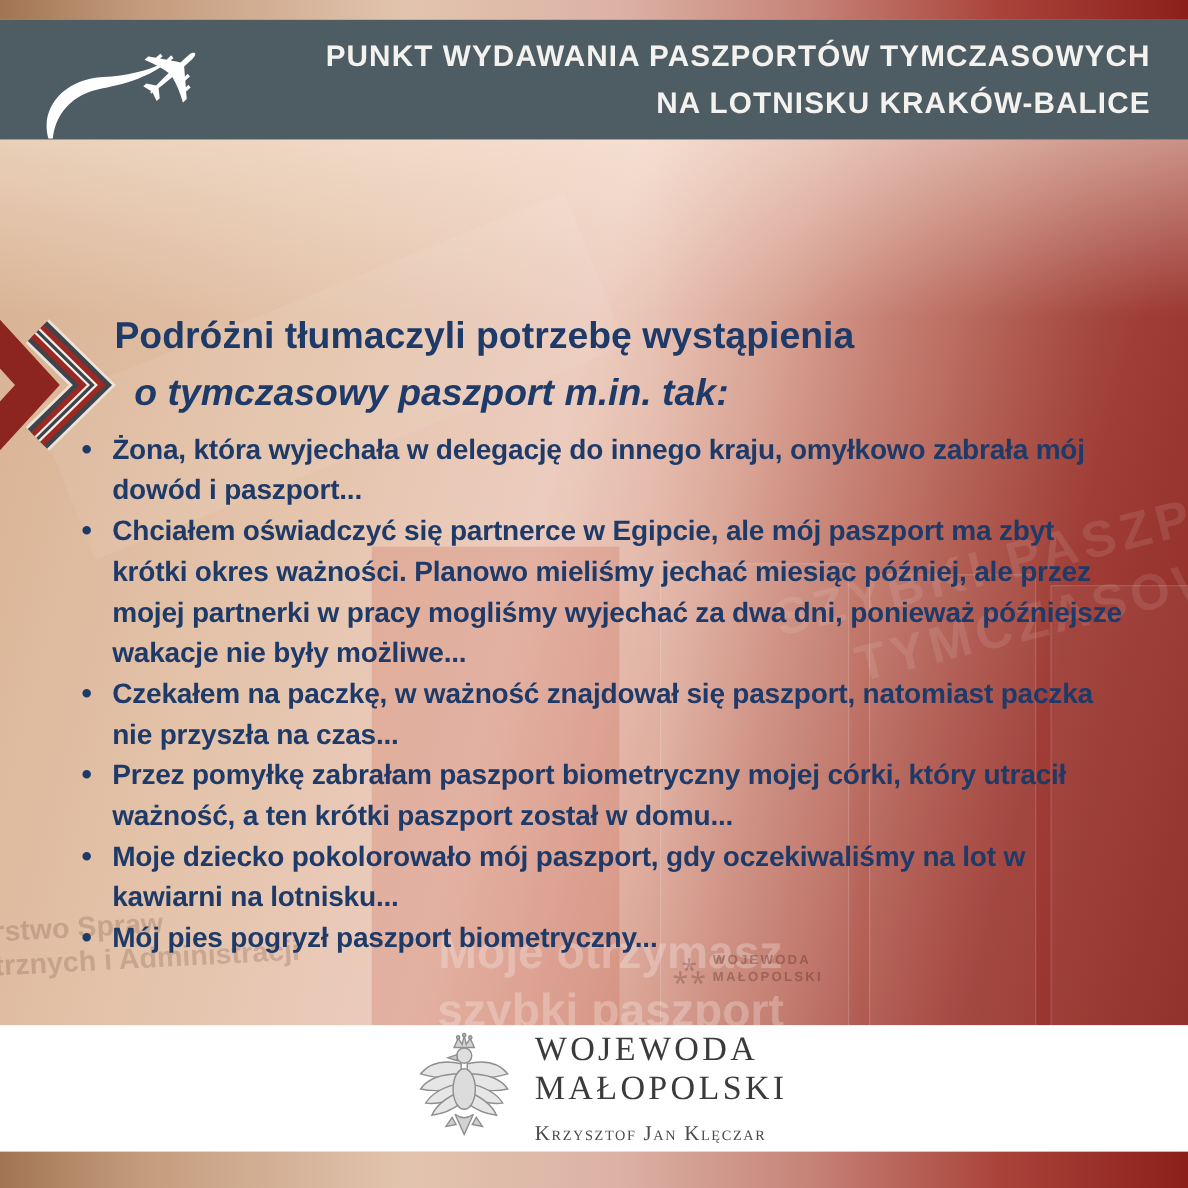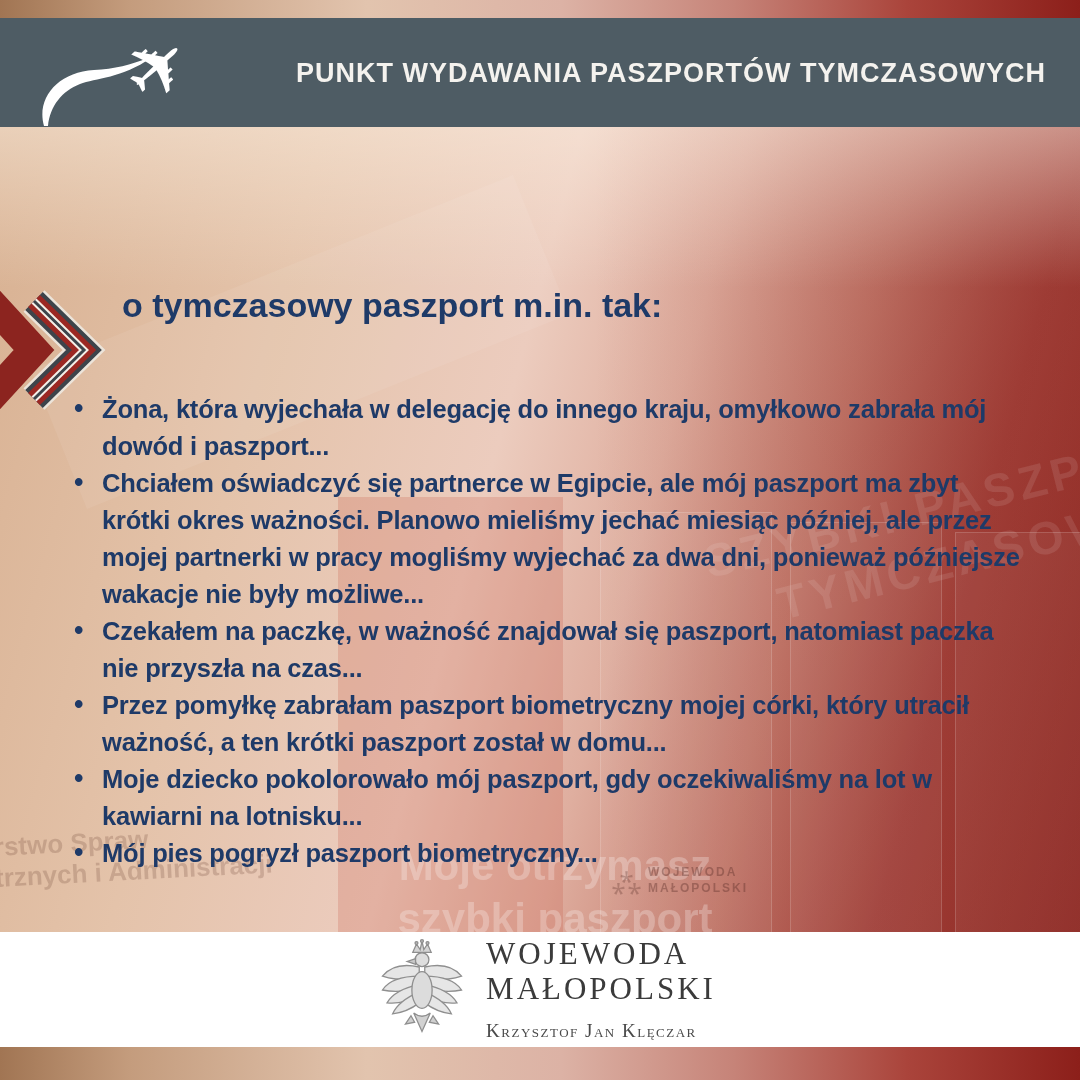--- a/index.html
+++ b/index.html
@@ -48,21 +48,21 @@
                line-height:31px;transform:rotate(-3deg);}
   .wm-office{left:648px;top:737px;color:rgba(90,45,40,0.38);font-size:12px;
              line-height:16px;letter-spacing:2px;font-weight:bold;}
   .wm-office-eagle{position:absolute;left:612px;top:736px;width:26px;height:34px;
                    color:rgba(90,45,40,0.30);font-size:26px;}
 
   
   .chevron-svg{position:absolute;left:0;top:162px;}
   .heading{position:absolute;left:104px;top:152px;color:#1e3a68;font-weight:bold;
            font-size:34px;line-height:52px;white-space:nowrap;}
-  .heading .l2{padding-left:18px;}
+  .heading .l2{padding-left:18px;font-style:italic;}
 
   
   .bullets{position:absolute;left:72px;top:264px;width:952px;margin:0;padding:0;list-style:none;
            color:#1e3a68;font-weight:bold;font-size:25.5px;line-height:37px;letter-spacing:-0.2px;}
   .bullets li{position:relative;padding-left:30px;margin:0;}
   .bullets li::before{content:"\2022";position:absolute;left:2px;top:-1px;font-size:27px;}
 
   
   .footer{position:absolute;left:0;top:932px;width:1080px;height:115px;background:#ffffff;
           display:flex;align-items:center;justify-content:center;}
@@ -82,20 +82,21 @@
 
   <div class="header-bar">
     <div class="plane-wrap">
       <svg class="swoosh" width="130" height="70" viewBox="0 0 130 70">
         <path d="M10,68 C2,40 24,14 60,12 C84,11 104,5 122,-4 C92,20 62,20 46,26 C28,33 16,48 14,68 Z" fill="#ffffff"></path>
       </svg>
       <span class="plane-glyph">✈</span>
     </div>
     <div class="header-title">
       <div>PUNKT WYDAWANIA PASZPORTÓW TYMCZASOWYCH</div>
+      <div>NA LOTNISKU KRAKÓW-BALICE</div>
     </div>
   </div>
 
   <div class="main">
     <div class="beam"></div>
     <div class="red-column"></div>
     <div class="glass-panel p1"></div>
     <div class="glass-panel p2"></div>
     <div class="glass-panel p3"></div>
 
@@ -121,20 +122,21 @@
     <svg class="chevron-svg" width="120" height="122" viewBox="0 0 120 122">
       <polyline points="-20,2 34,61 -20,120" fill="none" stroke="#8c241f" stroke-width="30"></polyline>
       <polyline points="34,12 84,61 34,110" fill="none" stroke="#ece4da" stroke-width="30"></polyline>
       <polyline points="34,12 84,61 34,110" fill="none" stroke="#3d444b" stroke-width="25"></polyline>
       <polyline points="34,12 84,61 34,110" fill="none" stroke="#9b2823" stroke-width="17"></polyline>
       <polyline points="34,12 84,61 34,110" fill="none" stroke="#f5efe8" stroke-width="7"></polyline>
       <polyline points="34,12 84,61 34,110" fill="none" stroke="#3d444b" stroke-width="3"></polyline>
     </svg>
 
     <div class="heading">
+      <div class="l1">Podróżni tłumaczyli potrzebę wystąpienia</div>
       <div class="l2">o tymczasowy paszport m.in. tak:</div>
     </div>
 
     <ul class="bullets">
       <li>Żona, która wyjechała w delegację do innego kraju, omyłkowo zabrała mój dowód i paszport...</li>
       <li>Chciałem oświadczyć się partnerce w Egipcie, ale mój paszport ma zbyt krótki okres ważności. Planowo mieliśmy jechać miesiąc później, ale przez mojej partnerki w pracy mogliśmy wyjechać za dwa dni, ponieważ późniejsze wakacje nie były możliwe...</li>
       <li>Czekałem na paczkę, w ważność znajdował się paszport, natomiast paczka nie przyszła na czas...</li>
       <li>Przez pomyłkę zabrałam paszport biometryczny mojej córki, który utracił ważność, a ten krótki paszport został w domu...</li>
       <li>Moje dziecko pokolorowało mój paszport, gdy oczekiwaliśmy na lot w kawiarni na lotnisku...</li>
       <li>Mój pies pogryzł paszport biometryczny...</li>

